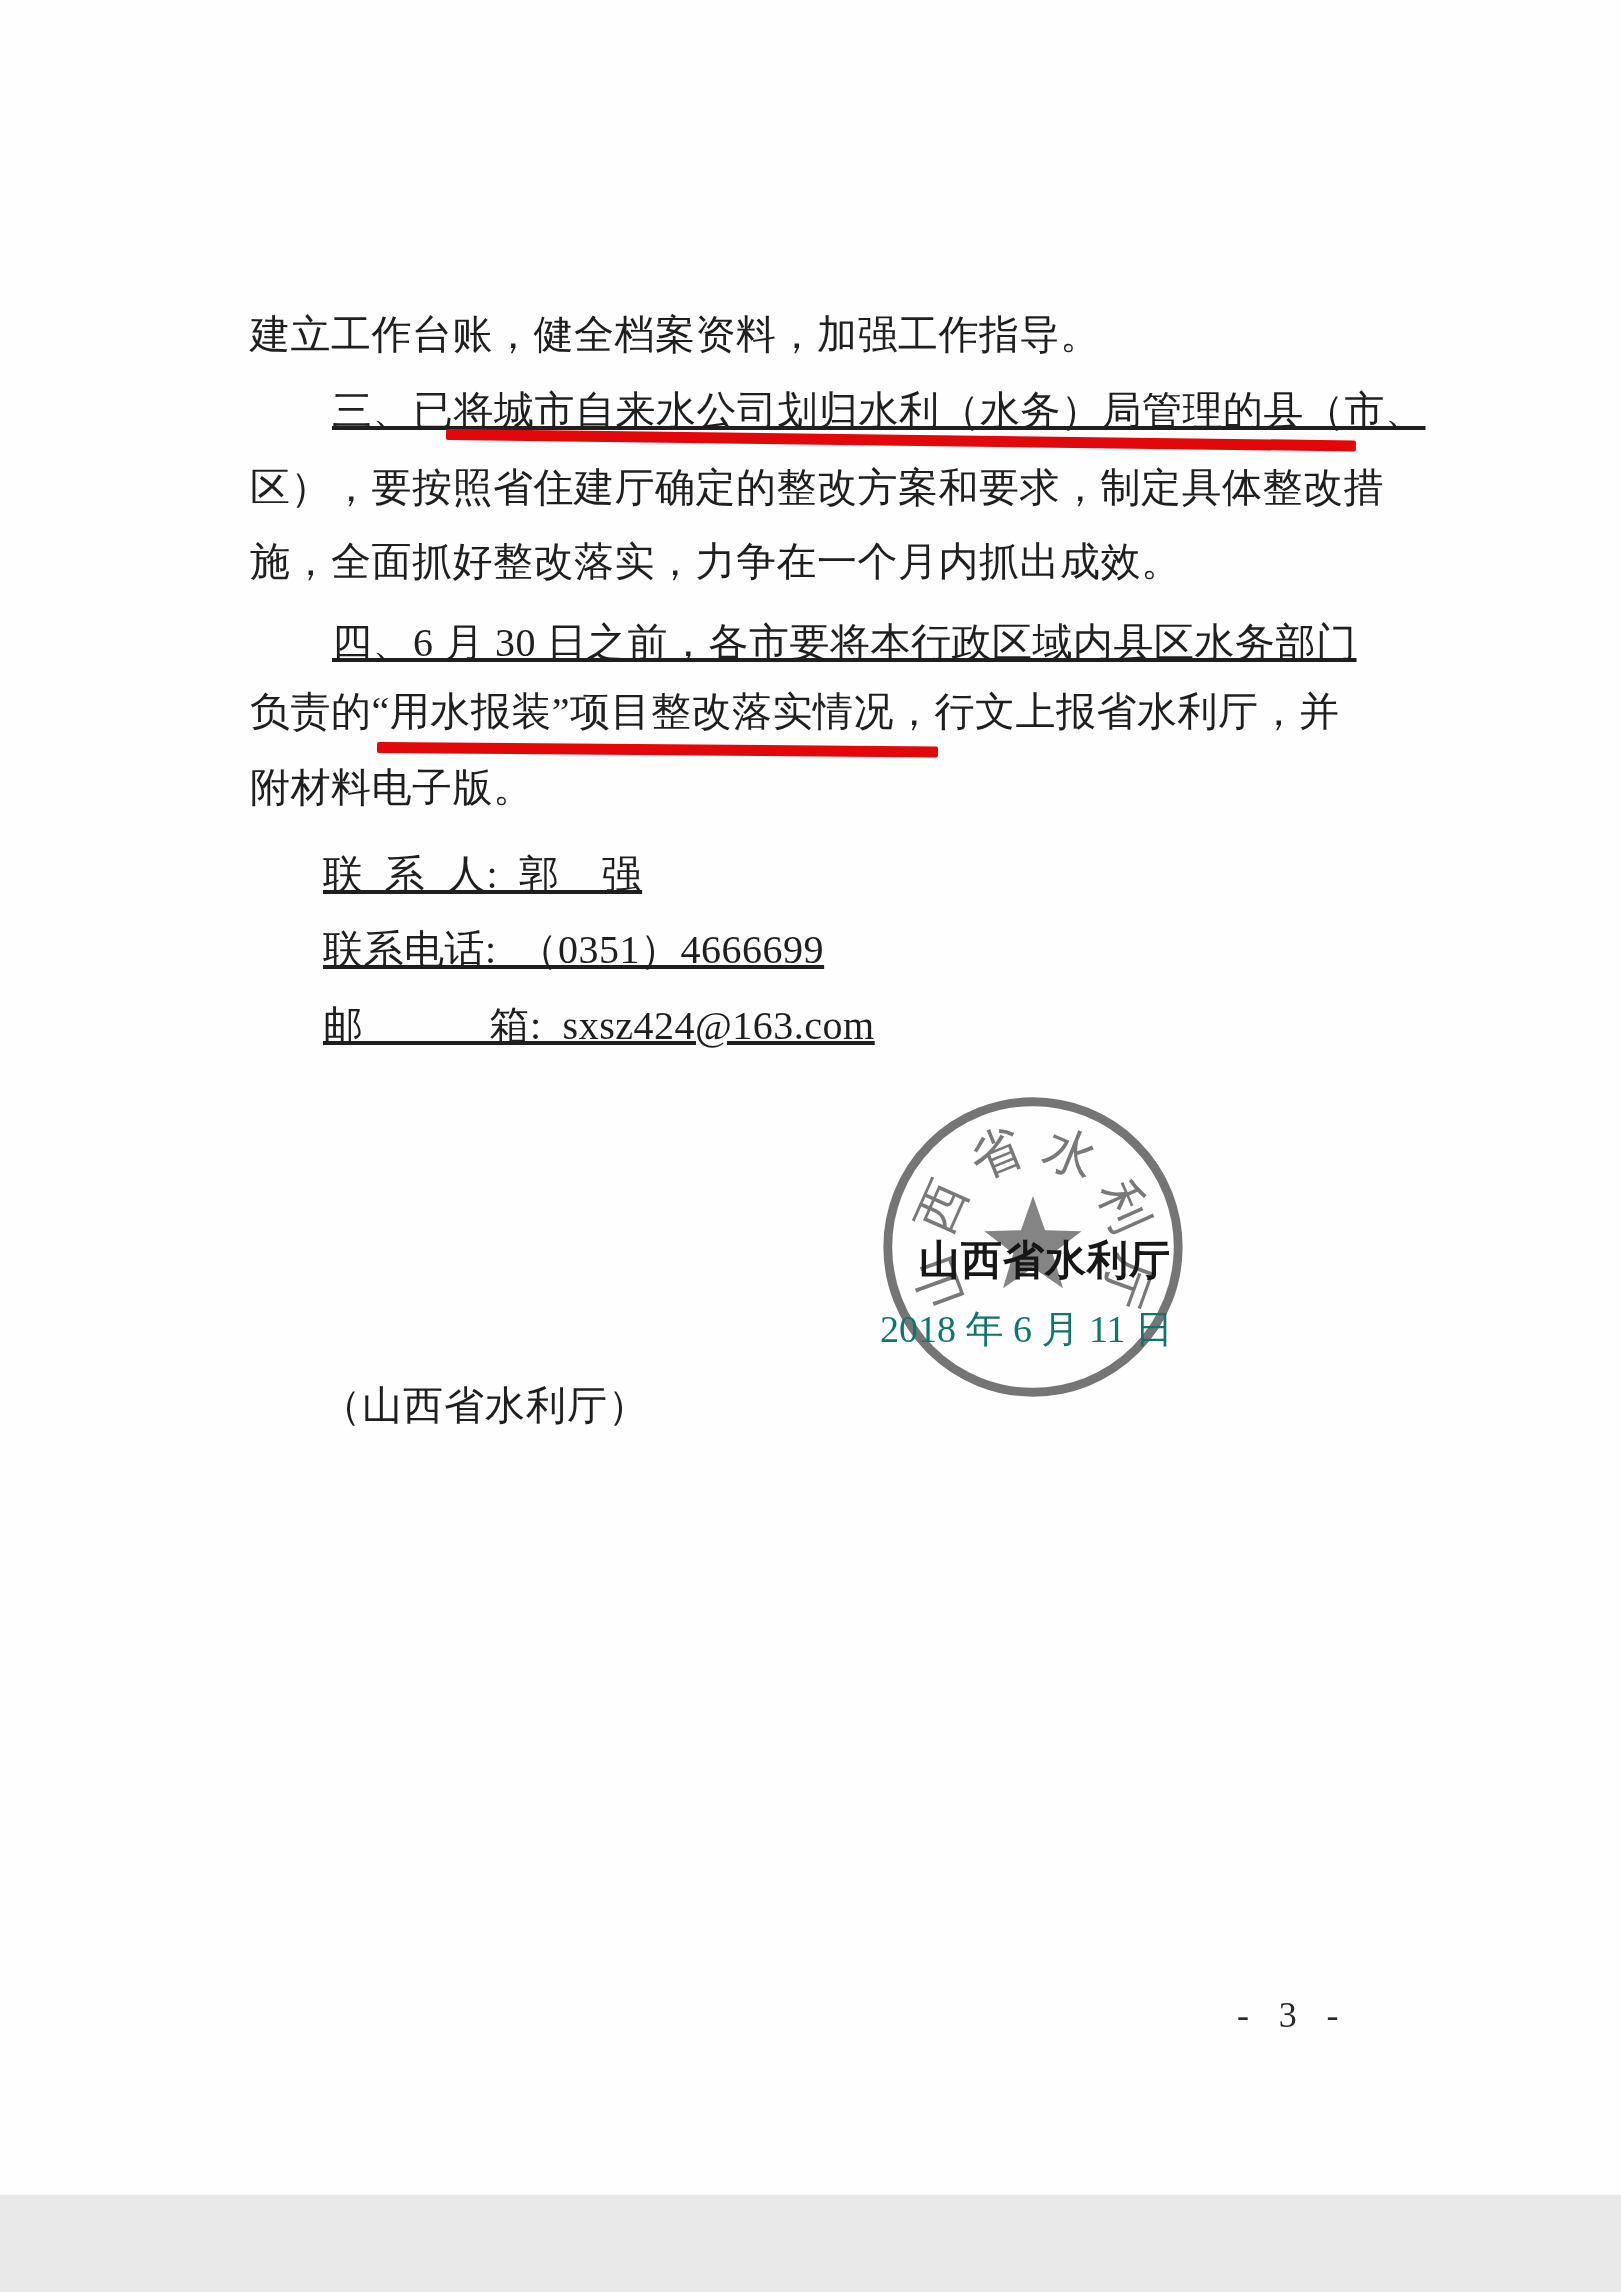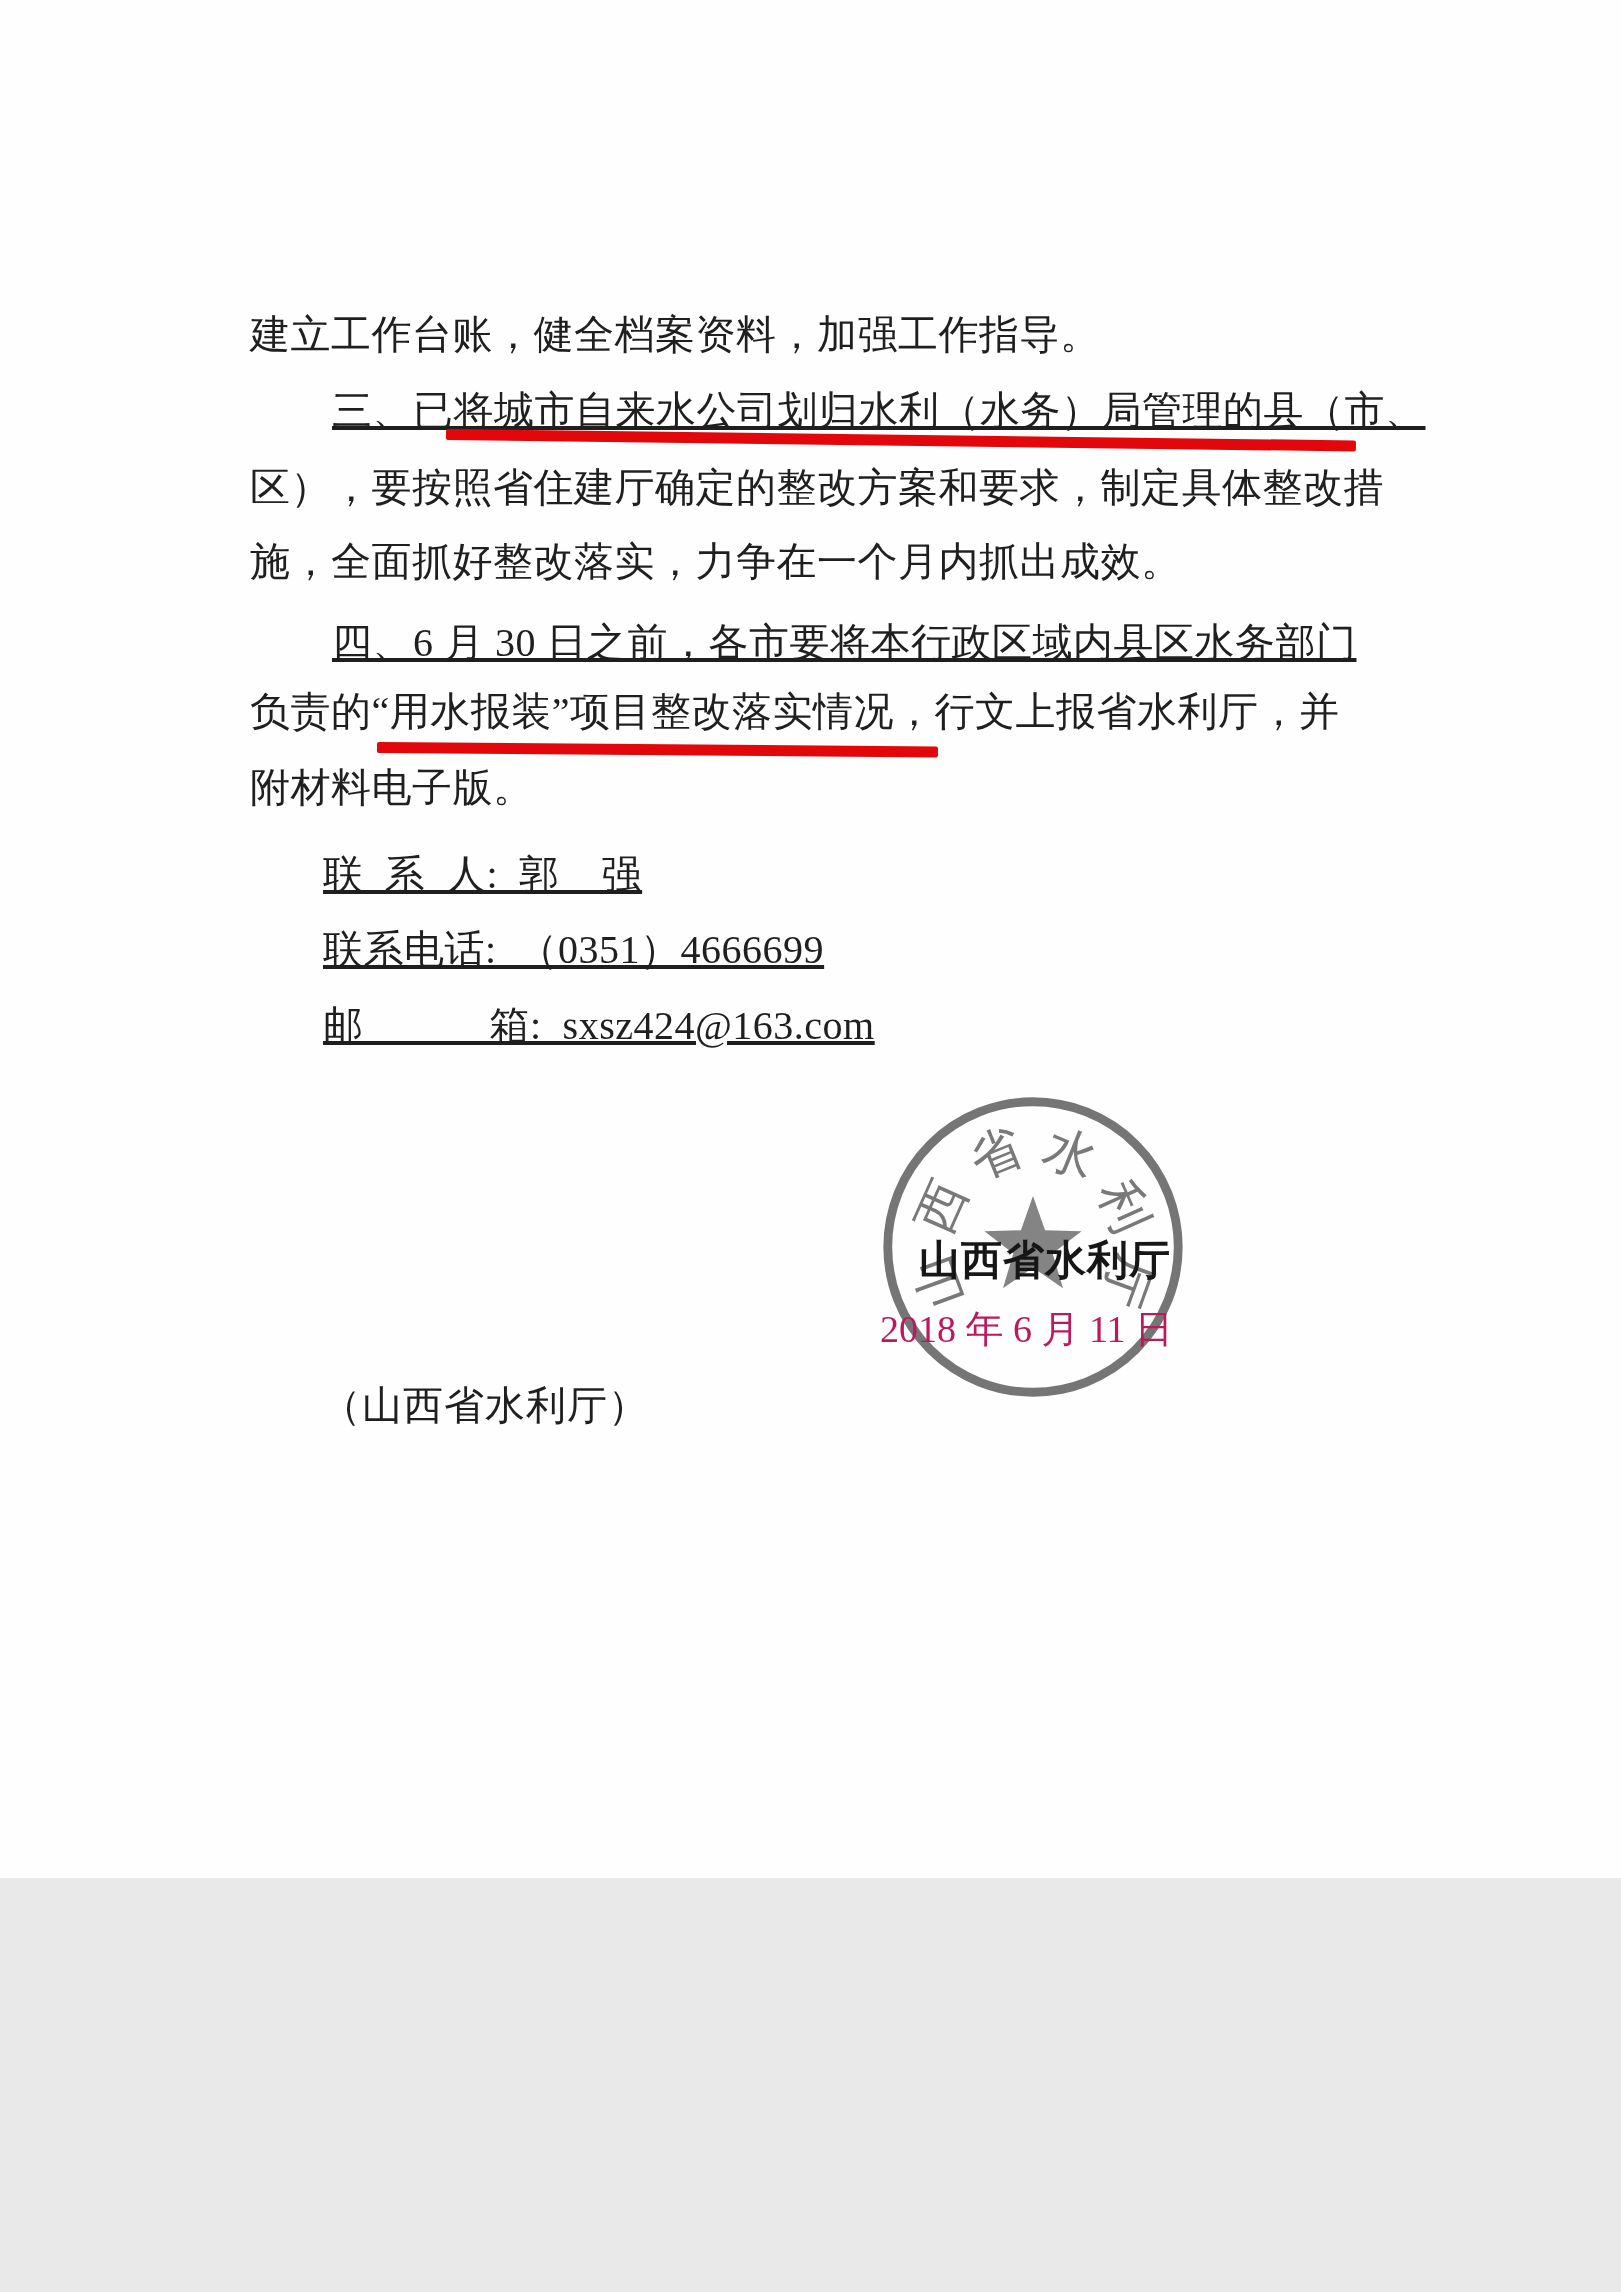--- a/index.html
+++ b/index.html
@@ -1,18 +1,18 @@
 <!DOCTYPE html>
 <html><head>
 <meta charset="utf-8">
 <style>
   html,body{margin:0;padding:0;background:#e9e9e9;}
   .page{
     position:relative;
-    width:1621px;height:1878px;
+    width:1621px;height:2195px;
     background:#fefefe;
     font-family:"Liberation Serif","DejaVu Serif",serif;
     color:#1f1f1f;
     overflow:hidden;
   }
   .body-line{
     position:absolute;
     left:250px;
     width:1147px;
     font-size:40px;
@@ -52,21 +52,21 @@
     letter-spacing:1px;
     color:#161616;
     white-space:pre;
     z-index:3;
     font-weight:bold;
   }
   .stamp-date{
     position:absolute;
     left:880px;top:1304px;
     font-size:38px;
-    color:#be185d;
+    color:#0f766e;
     white-space:pre;
     z-index:3;
   }
   .visibility-note{
     position:absolute;
     left:321px;top:1378px;
     font-size:40px;
     white-space:pre;
     letter-spacing:1px;
   }

